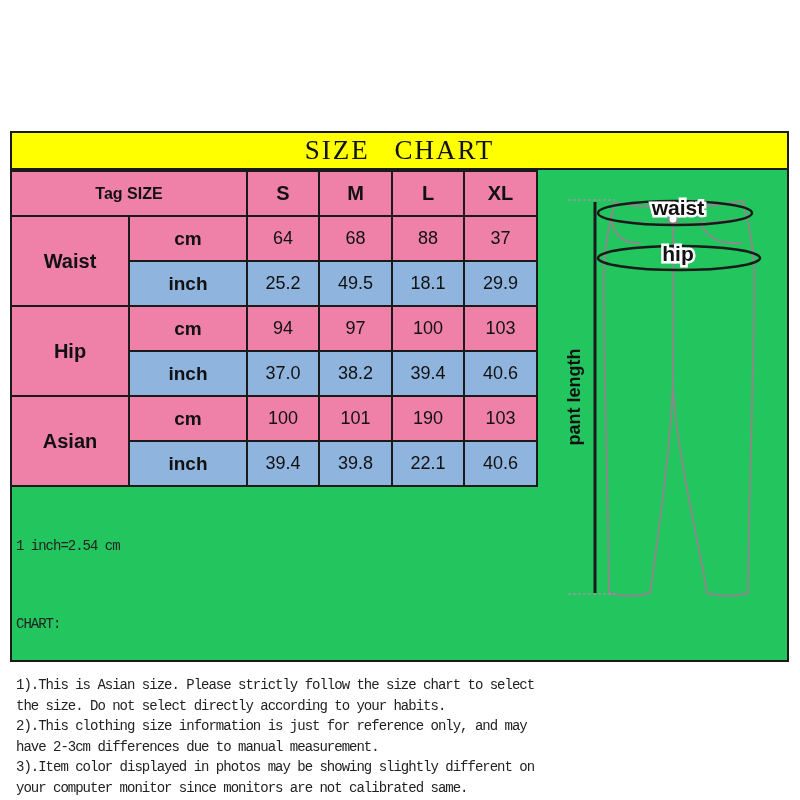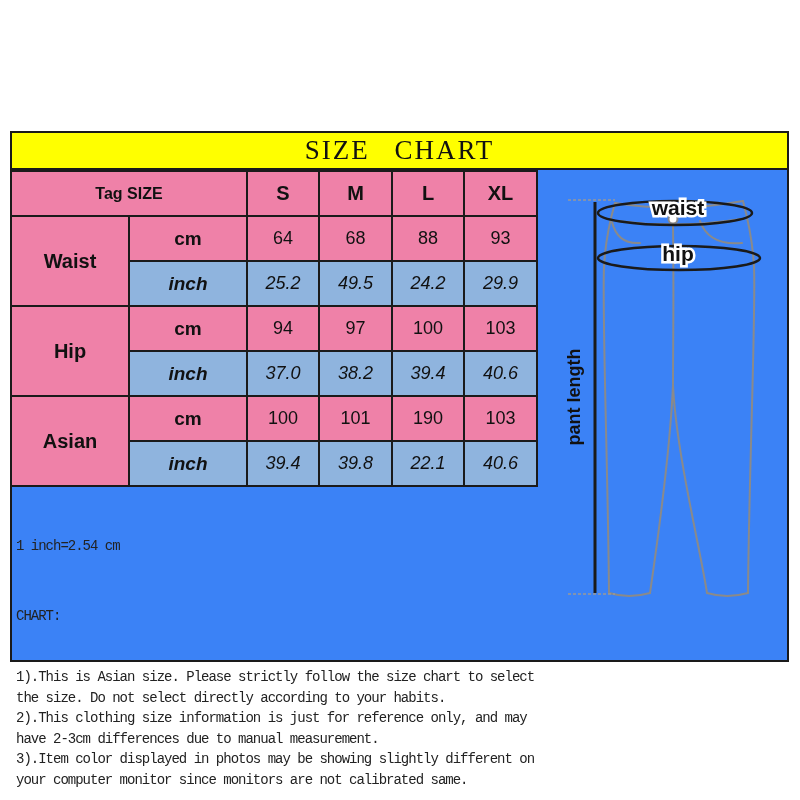--- a/index.html
+++ b/index.html
@@ -1,44 +1,44 @@
 <!DOCTYPE html>
 <html><head>
 <meta charset="utf-8">
 <style>
   * { margin:0; padding:0; box-sizing:border-box; }
   html,body { width:800px; height:800px; background:#ffffff; position:relative;
               font-family:"Liberation Sans", sans-serif; }
 
   .chart-container { position:absolute; left:10px; top:131px; width:779px; height:531px;
-                     border:2px solid #1a1a1a; background:#3b82f6; }
+                     border:2px solid #1a1a1a; background:#22c55e; }
 
   .banner { position:absolute; left:0; top:0; width:100%; height:37px; background:#FFFF00;
             border-bottom:2px solid #1a1a1a; display:flex; align-items:center; justify-content:center; }
   .banner-title { font-family:"Liberation Serif", serif; font-size:27px; color:#111;
                   letter-spacing:2px; word-spacing:16px; }
 
   table.size-table { position:absolute; left:-2px; top:37px; border-collapse:collapse;
                      table-layout:fixed; }
   .size-table th, .size-table td { border:2px solid #1a1a1a; text-align:center;
                      vertical-align:middle; height:45px; padding:0; color:#111; }
   .pink { background:#EF81A8; }
-  .blue { background:#8FB4DE;font-style:italic; }
+  .blue { background:#8FB4DE; }
   .corner-cell { font-size:16px; font-weight:bold; }
   .size-col   { font-size:20px; font-weight:bold; }
   .attr-cell  { font-size:20px; font-weight:bold; }
   .unit-cell  { font-size:19px; font-weight:bold; }
   .value-cell { font-size:18px; font-weight:normal; }
 
   .pants-svg { position:absolute; left:526px; top:39px; }
 
   .footer-text { position:absolute; left:4px; top:362px; width:545px;
                  font-family:"Liberation Mono", monospace; font-size:14px;
                  letter-spacing:-1px; line-height:20.5px; color:#222; white-space:pre; }
-  .conversion-line { margin-bottom:8px; }
+  .conversion-line { margin-bottom:16px; }
 </style>
 </head>
 <body>
 
 <div class="chart-container">
 
   <div class="banner">
     <span class="banner-title">SIZE CHART</span>
   </div>
 
@@ -60,27 +60,27 @@
           <th class="pink size-col">XL</th>
         </tr>
     </thead>
     <tbody>
         <tr>
           <td rowspan="2" class="pink attr-cell">Waist</td>
           <td class="pink unit-cell">cm</td>
           <td class="pink value-cell">64</td>
           <td class="pink value-cell">68</td>
           <td class="pink value-cell">88</td>
-          <td class="pink value-cell">93</td>
+          <td class="pink value-cell">37</td>
         </tr>
         <tr>
           <td class="blue unit-cell">inch</td>
           <td class="blue value-cell">25.2</td>
           <td class="blue value-cell">49.5</td>
-          <td class="blue value-cell">24.2</td>
+          <td class="blue value-cell">18.1</td>
           <td class="blue value-cell">29.9</td>
         </tr>
         <tr>
           <td rowspan="2" class="pink attr-cell">Hip</td>
           <td class="pink unit-cell">cm</td>
           <td class="pink value-cell">94</td>
           <td class="pink value-cell">97</td>
           <td class="pink value-cell">100</td>
           <td class="pink value-cell">103</td>
         </tr>

